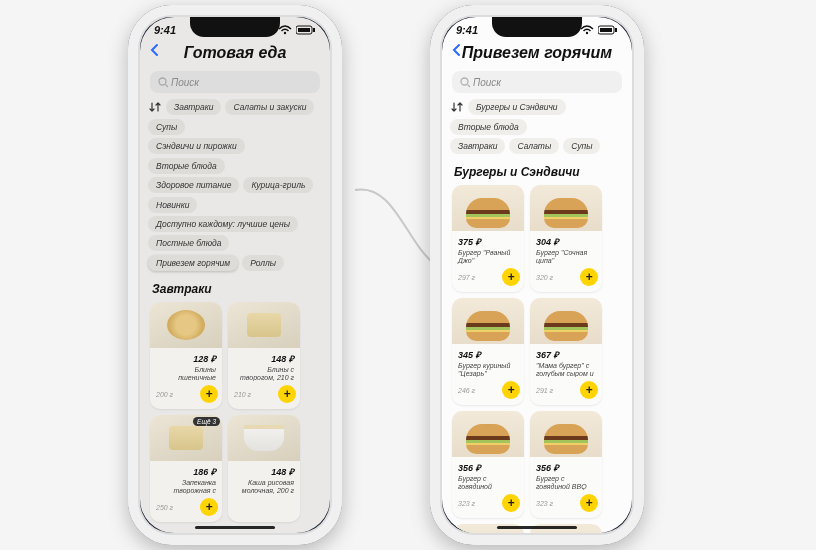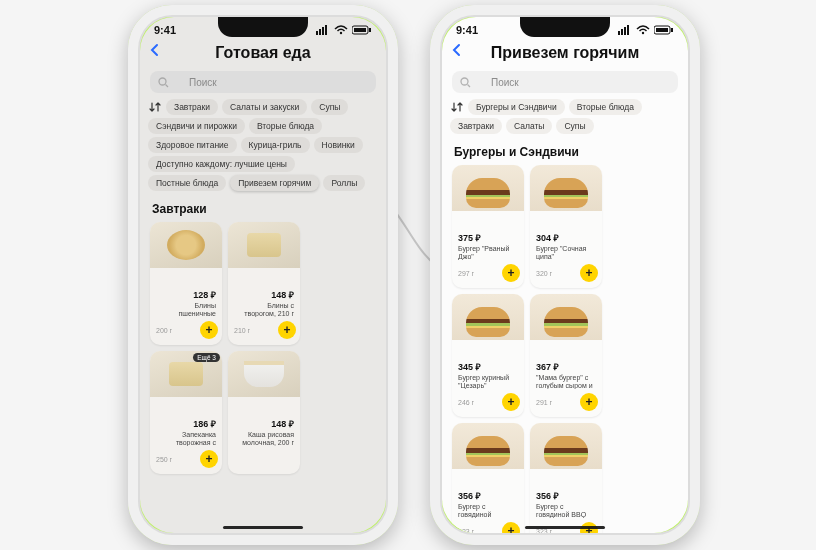--- a/index.html
+++ b/index.html
@@ -11,26 +11,27 @@
     position:relative;
     overflow:hidden;
   }
   .stage { position:relative; width:816px; height:550px; }
   .connector {
     position:absolute; z-index:0; pointer-events:none;
     left:350px; top:180px; width:140px; height:130px;
   }
   .phone {
     position:absolute;
-    width:270px; height:540px;
+    width:214px; height:540px;
     border-radius:44px;
-    background:#bef264;
+    background:#0f172a;
     box-shadow:0 6px 20px rgba(0,0,0,0.25), inset 0 0 0 10px #f0f0f0, inset 0 0 0 12px #dcdcdc;
     z-index:1;
     overflow:hidden;
+    font-style:italic;
   }
   .phone.left { left:128px; top:5px; }
   .phone.right { left:430px; top:5px; }
   .phone .screen {
     position:absolute; left:12px; top:12px; right:12px; bottom:12px;
     border-radius:34px; overflow:hidden;
   }
   .phone.left .screen { background:#e9e8e6; }
   .phone.right .screen { background:#fcfcfc; }
   .phone .notch {
@@ -45,21 +46,21 @@
   }
   .status .right-icons { display:flex; gap:4px; align-items:center; }
   .sig svg, .wifi svg, .batt svg { display:block; }
 
   .header { display:flex; align-items:center; justify-content:center; position:relative; height:28px; }
   .header .back { position:absolute; left:8px; top:4px; color:#2a6aff; }
   .header .title { font-size:16px; font-weight:700; color:#111; }
 
   .search {
     margin:4px 10px 6px 10px; height:22px; border-radius:8px;
-    display:flex; align-items:center; gap:20px; padding:0 8px;
+    display:flex; align-items:center; gap:2px; padding:0 8px;
     font-size:10px; color:#8a8a8a;
   }
   .phone.left .search { background:#ddd; }
   .phone.right .search { background:#f0f0f0; }
   .search svg { opacity:.6; }
 
   .chips { padding:0 8px 6px 8px; }
   .chip-row { display:flex; flex-wrap:wrap; gap:4px; align-items:center; margin-bottom:3px; }
   .chip {
     font-size:8.5px; padding:3px 8px; border-radius:10px; color:#333;
@@ -83,21 +84,21 @@
   .thumb {
     width:100%; height:46px; border-radius:10px 10px 0 0;
     background:linear-gradient(160deg,#ece5d5,#d8d0bd);
     position:relative; overflow:hidden;
   }
   .badge-more {
     position:absolute; top:2px; right:2px;
     font-size:6.5px; background:#333; color:#fff;
     padding:1px 4px; border-radius:6px;
   }
-  .price { font-size:9px; font-weight:700; color:#111; padding:20px 6px 0 6px; }
+  .price { font-size:9px; font-weight:700; color:#111; padding:4px 6px 0 6px; }
   .name { font-size:7px; color:#444; padding:1px 6px 0 6px; line-height:1.15; height:16px; overflow:hidden; }
   .footer { display:flex; justify-content:space-between; align-items:center; padding:4px 4px 2px 6px; }
   .weight { font-size:7px; color:#9a9a9a; }
   .add {
     width:18px; height:18px; border-radius:50%; background:#ffd400;
     display:flex; align-items:center; justify-content:center;
     font-size:12px; font-weight:700; color:#222; line-height:1;
   }
   .home-ind {
     position:absolute; bottom:4px; left:50%; transform:translateX(-50%);

